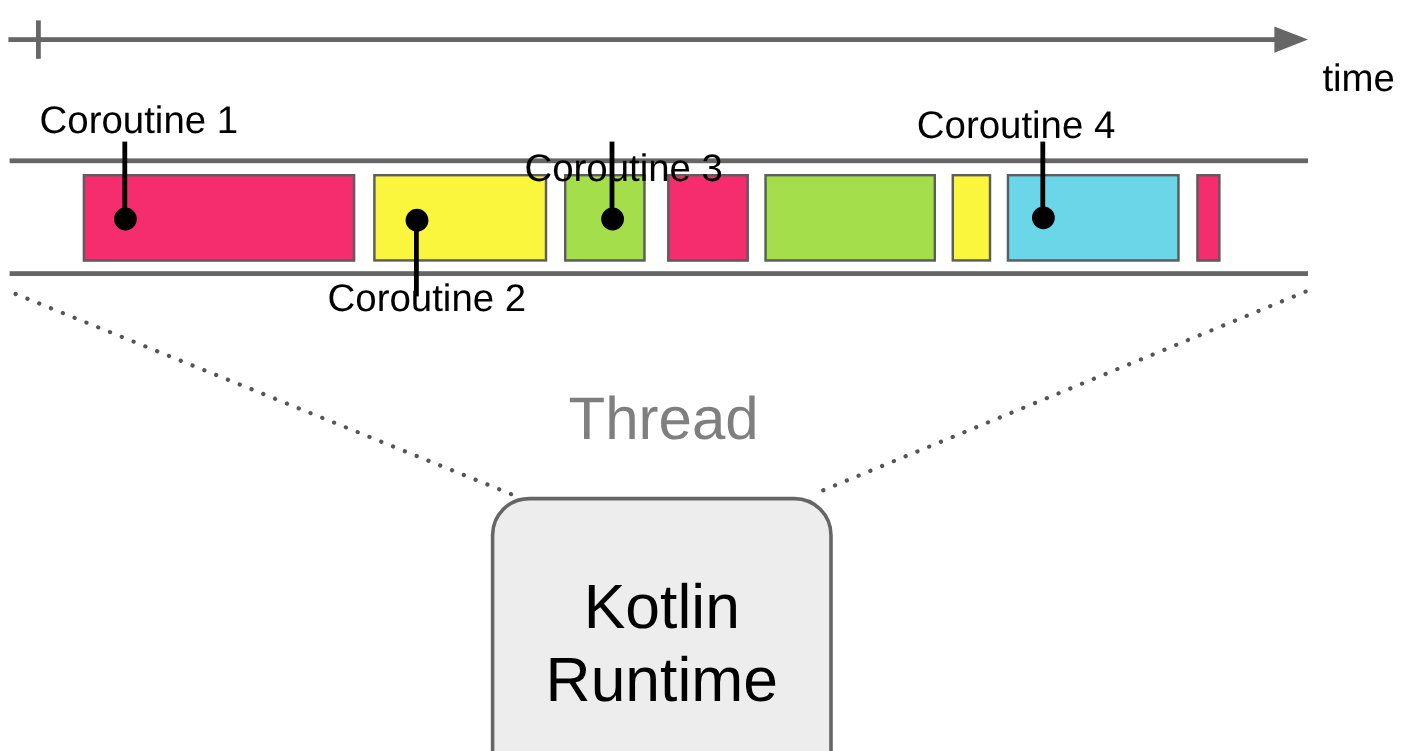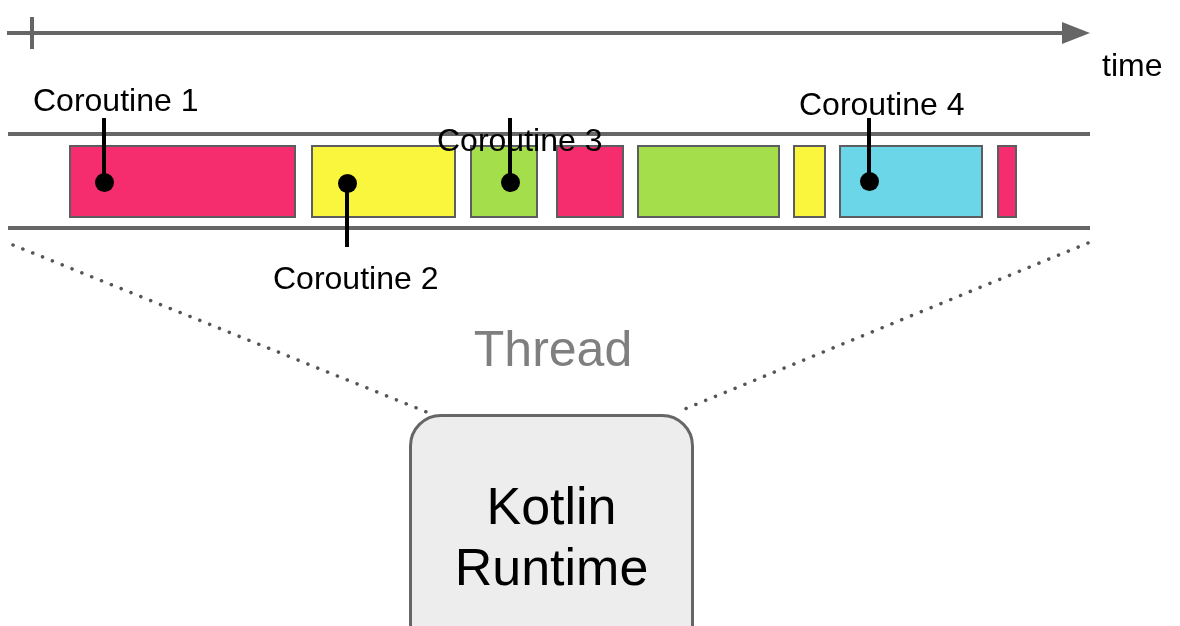--- a/index.html
+++ b/index.html
@@ -59,27 +59,27 @@
       <div class="seg" style="left: 839px; width: 144px; background: rgb(107, 214, 232);"></div>
       <div class="seg" style="left: 997px; width: 20px; background: rgb(245, 45, 110);"></div>
     </div>
 
   <div id="callouts">
       <div class="callout-line" style="left: 102px; top: 118px; height: 64px;"></div>
       <div class="callout-dot" style="left: 94.5px; top: 172.5px;"></div>
       <div class="callout-label" style="left: 33px; top: 84px;">Coroutine 1</div>
       <div class="callout-line" style="left: 345px; top: 183px; height: 64px;"></div>
       <div class="callout-dot" style="left: 337.5px; top: 173.5px;"></div>
-      <div class="callout-label" style="left: 273px; top: 262px; text-align: right;">Coroutine 2</div>
+      <div class="callout-label" style="left: 273px; top: 232px; text-align: right;">Coroutine 2</div>
       <div class="callout-line" style="left: 508px; top: 118px; height: 64px;"></div>
       <div class="callout-dot" style="left: 500.5px; top: 172.5px;"></div>
       <div class="callout-label" style="left: 437px; top: 88px; margin-top: 36px;">Coroutine 3</div>
       <div class="callout-line" style="left: 867px; top: 118px; height: 63px;"></div>
       <div class="callout-dot" style="left: 859.5px; top: 171.5px;"></div>
-      <div class="callout-label" style="left: 799px; top: 88px;">Coroutine 4</div>
+      <div class="callout-label" style="left: 764px; top: 88px;">Coroutine 4</div>
     </div>
 
   <svg class="dotted-svg">
     <line x1="13" y1="245" x2="429" y2="413"></line>
     <line x1="1088" y1="243" x2="680" y2="411"></line>
   </svg>
 
   <div class="thread-label">Thread</div>
 
   <div class="runtime-box">

